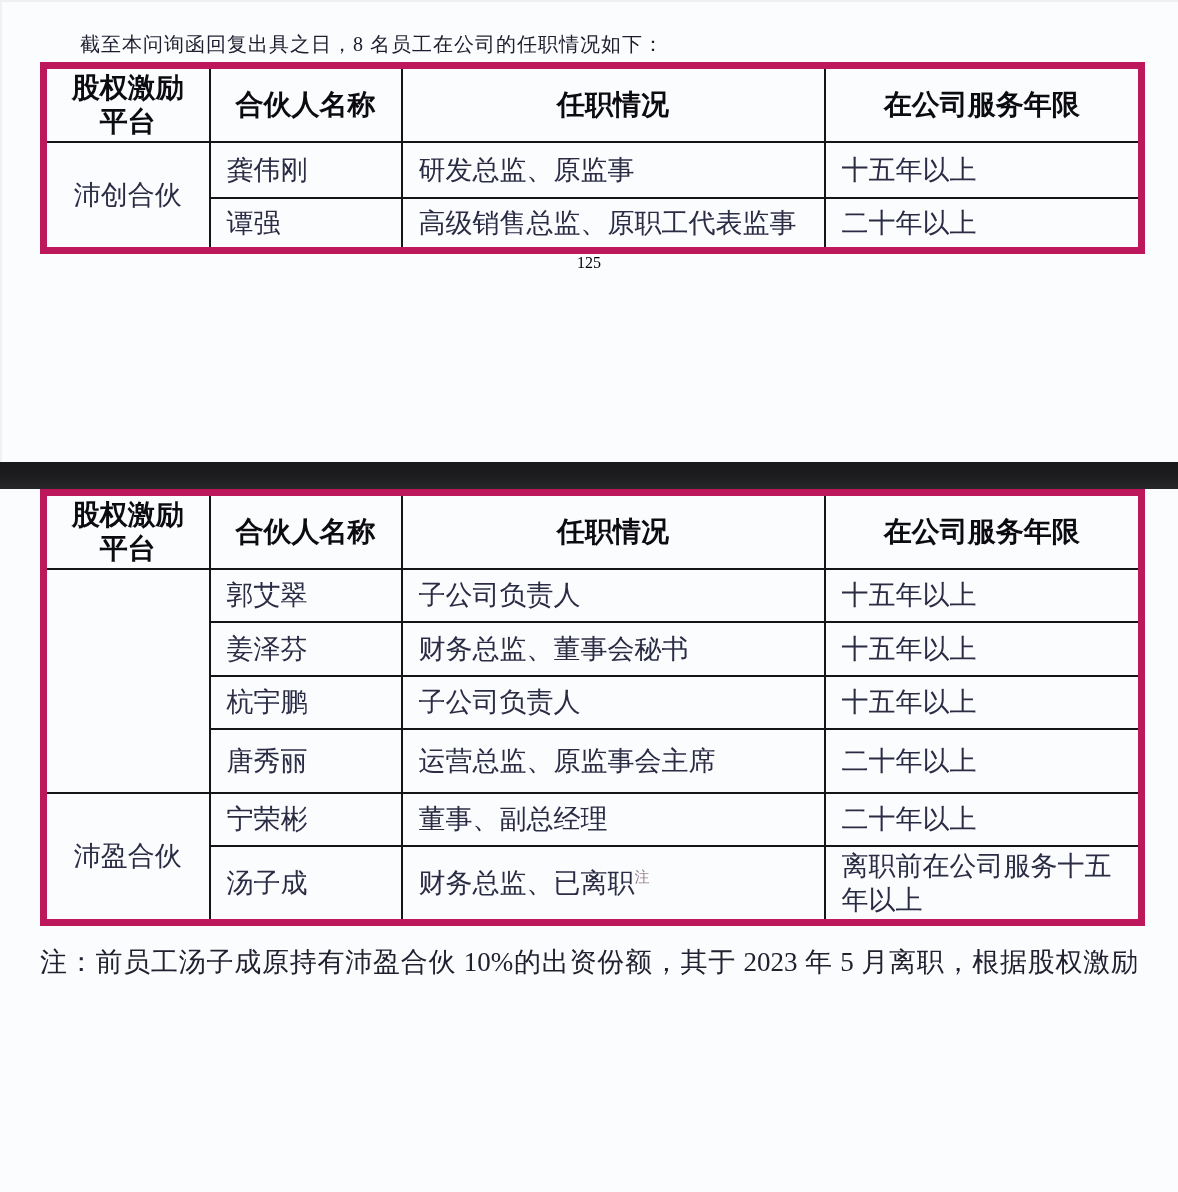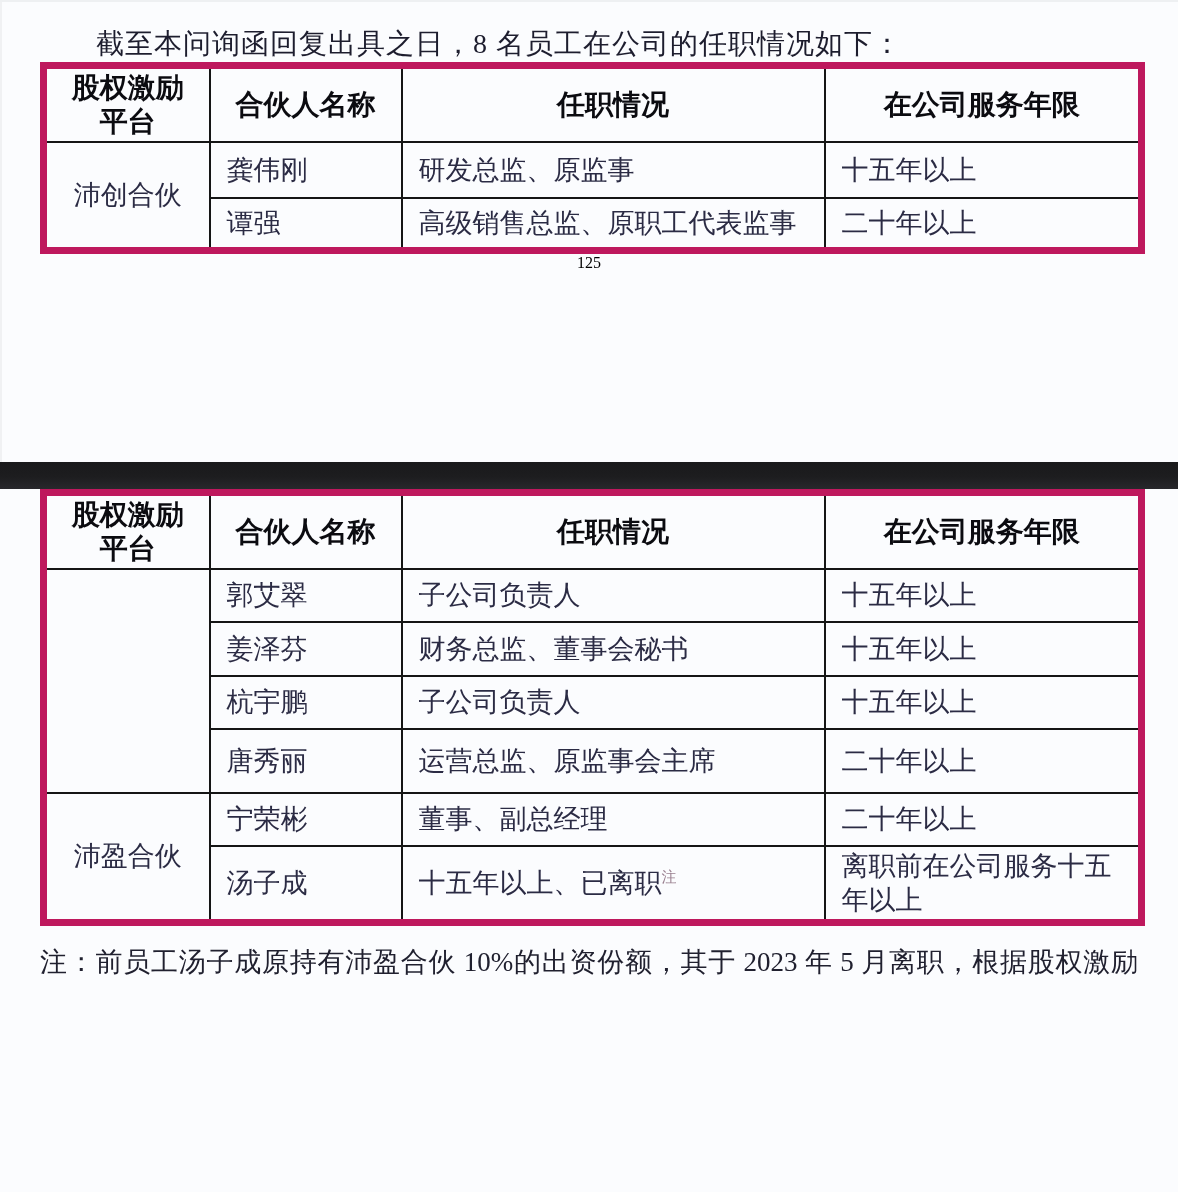--- a/index.html
+++ b/index.html
@@ -15,21 +15,21 @@
     color: #272740;
   }
   .sec1 {
     height: 462px;
     background: #fbfcfe;
     box-shadow: inset 0 2px 0 #eef0f2, inset 2px 0 0 #f0f1f3;
   }
   .intro {
     margin: 0 40px;
     padding-top: 26px;
-    font-size: 28px;
+    font-size: 20px;
     line-height: 36px;
     text-indent: 2em;
     color: #1d1d2e;
     letter-spacing: 1px;
   }
   table.doc-table {
     border-collapse: collapse;
     table-layout: fixed;
     width: 1098px;
     margin: 0 40px;
@@ -193,21 +193,21 @@
       </tr>
       <tr style="height:53px">
         <td rowspan="2" class="center-cell">沛盈合伙</td>
         <td>宁荣彬</td>
         <td>董事、副总经理</td>
         <td>二十年以上</td>
       </tr>
       <tr style="height:77px">
         <td>汤子成</td>
         <td>
-          <span>十五年以上、已离职</span><sup class="note-mark">注</sup>
+          <span>财务总监、已离职</span><sup class="note-mark">注</sup>
         </td>
         <td class="justify-cell">离职前在公司服务十五年以上</td>
       </tr>
     </tbody>
   </table>
 
   <p class="note">
     <span class="jline">注：前员工汤子成原持有沛盈合伙 10%的出资份额，其于 2023 年 5 月离职，根据股权激励</span>
   </p>
 </div>

